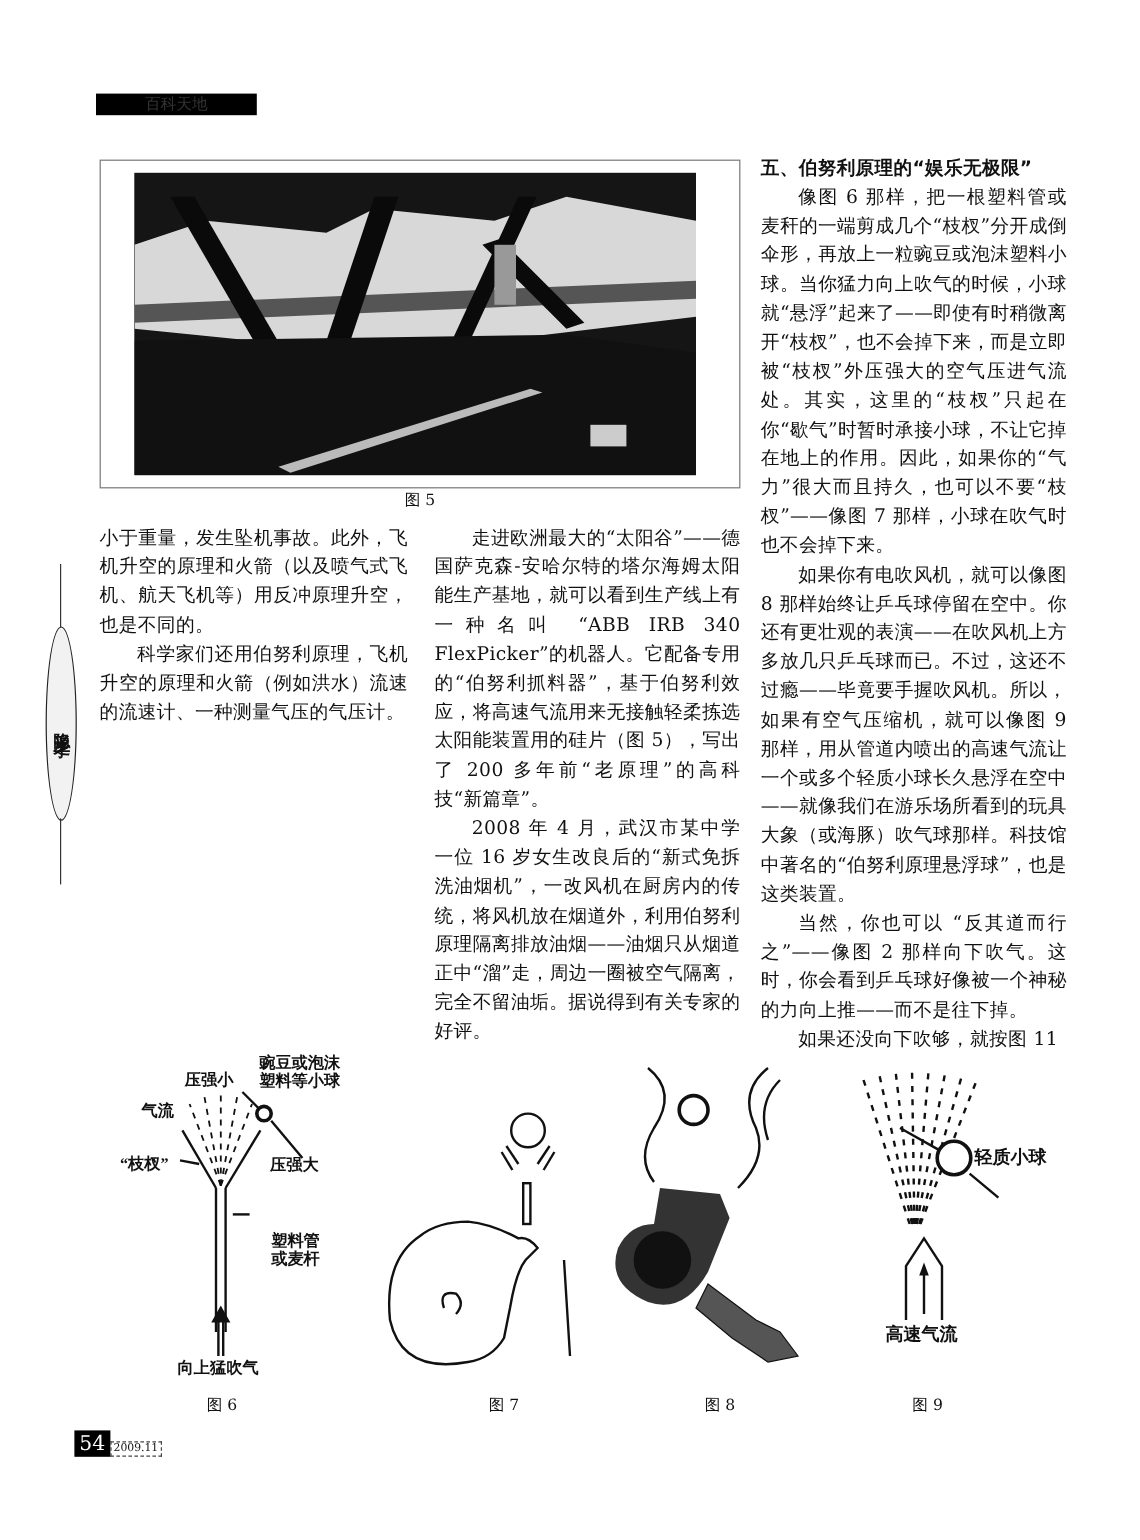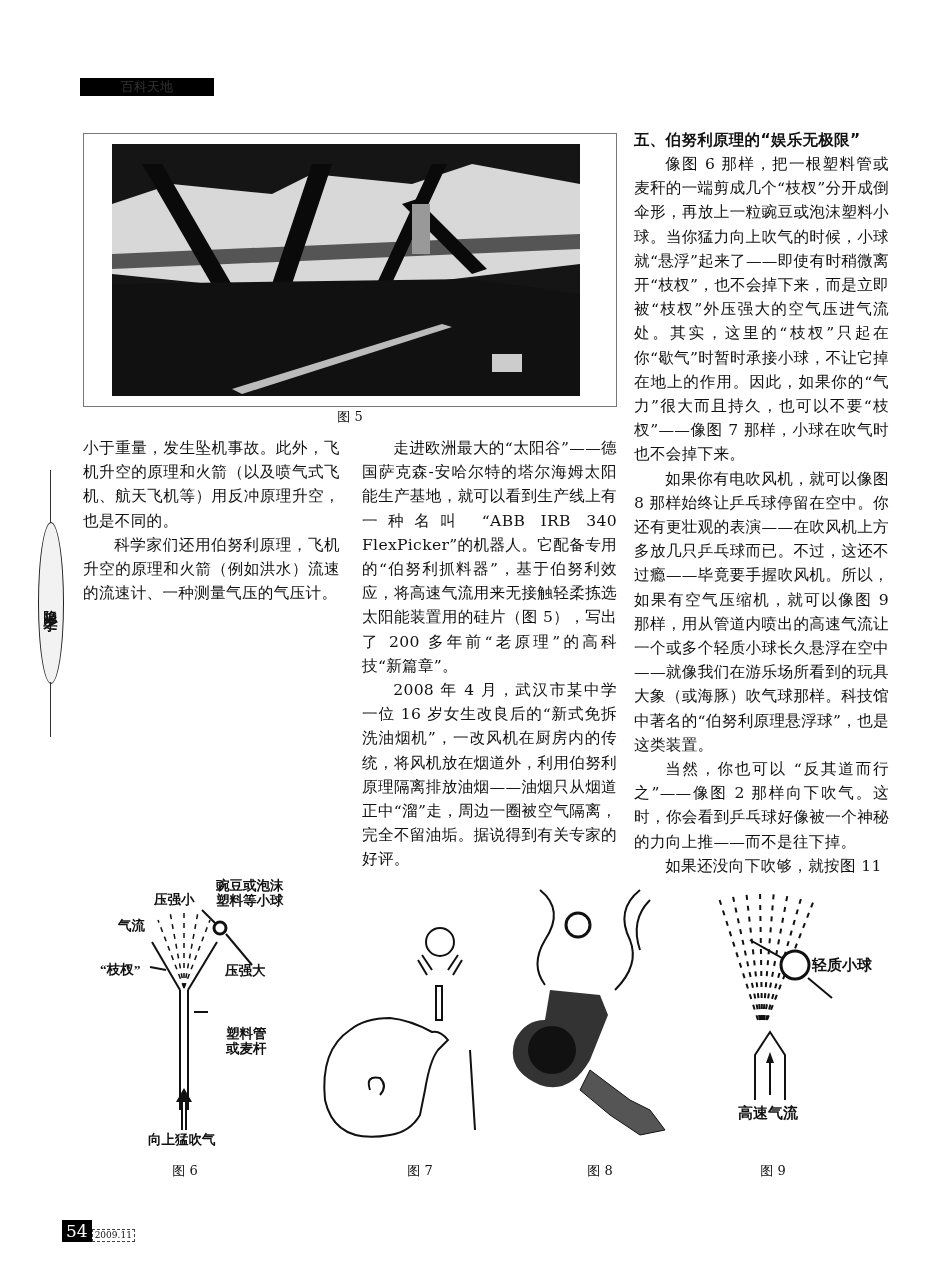--- a/index.html
+++ b/index.html
@@ -13,21 +13,21 @@
   .col{position:absolute;font-size:15.6px;line-height:24.2px;text-align:justify;letter-spacing:0.3px;}
   .col p{margin:0;}
   .col p.indent{text-indent:2em;}
   .col h3{margin:0;font-family:"DejaVu Sans","Liberation Sans",sans-serif;font-size:15.5px;font-weight:bold;line-height:24px;}
   .side{position:absolute;left:26px;top:470px;width:40px;height:260px;}
   .side .line{position:absolute;left:24px;width:1px;background:#333;}
   .side .oval{position:absolute;left:12px;top:52px;width:24px;height:160px;border:1.5px solid #222;border-radius:50%;background:#f2f2f2;display:flex;align-items:center;justify-content:center;}
   .side .oval span{writing-mode:vertical-rl;font-family:"DejaVu Sans",sans-serif;font-weight:bold;font-size:14px;letter-spacing:2px;}
   .fig{position:absolute;}
   .lbl{position:absolute;font-family:Liberation Serif, serif;font-weight:bold;font-size:13.5px;line-height:15px;white-space:nowrap;}
-  .pnum{position:absolute;left:62px;top:1220px;display:flex;align-items:flex-end;}
+  .pnum{position:absolute;left:62px;top:1192px;display:flex;align-items:flex-end;}
   .pnum .num{background:#000;color:#fff;font-size:17px;padding:0 4px;height:22px;line-height:22px;}
   .pnum .date{font-size:9px;border:1px dashed #444;padding:0 2px;height:11px;line-height:11px;}
 </style>
 </head>
 <body>
 
 <div class="hdr">
   <div class="bar"></div>
   <div class="bar"></div>
   <div class="bar"></div>

